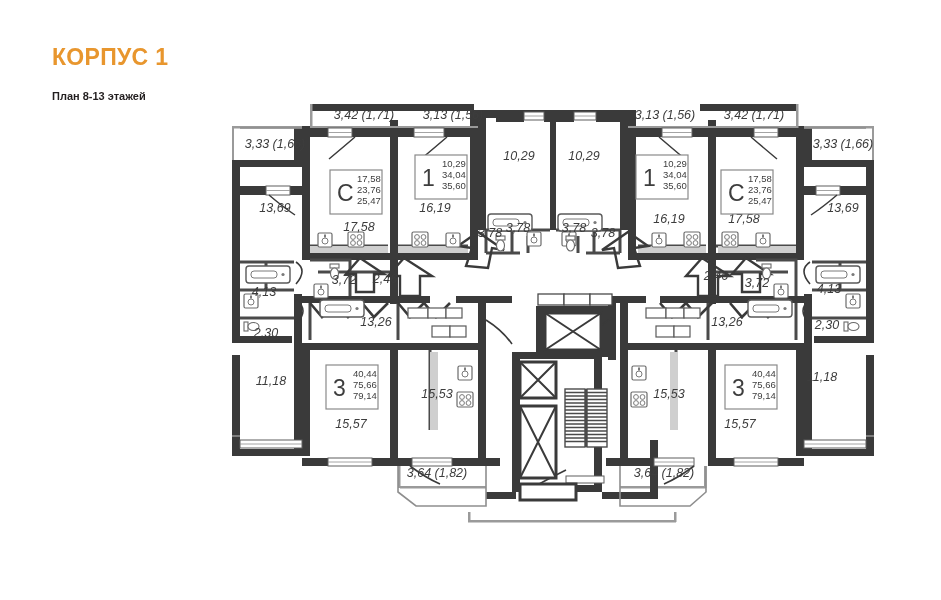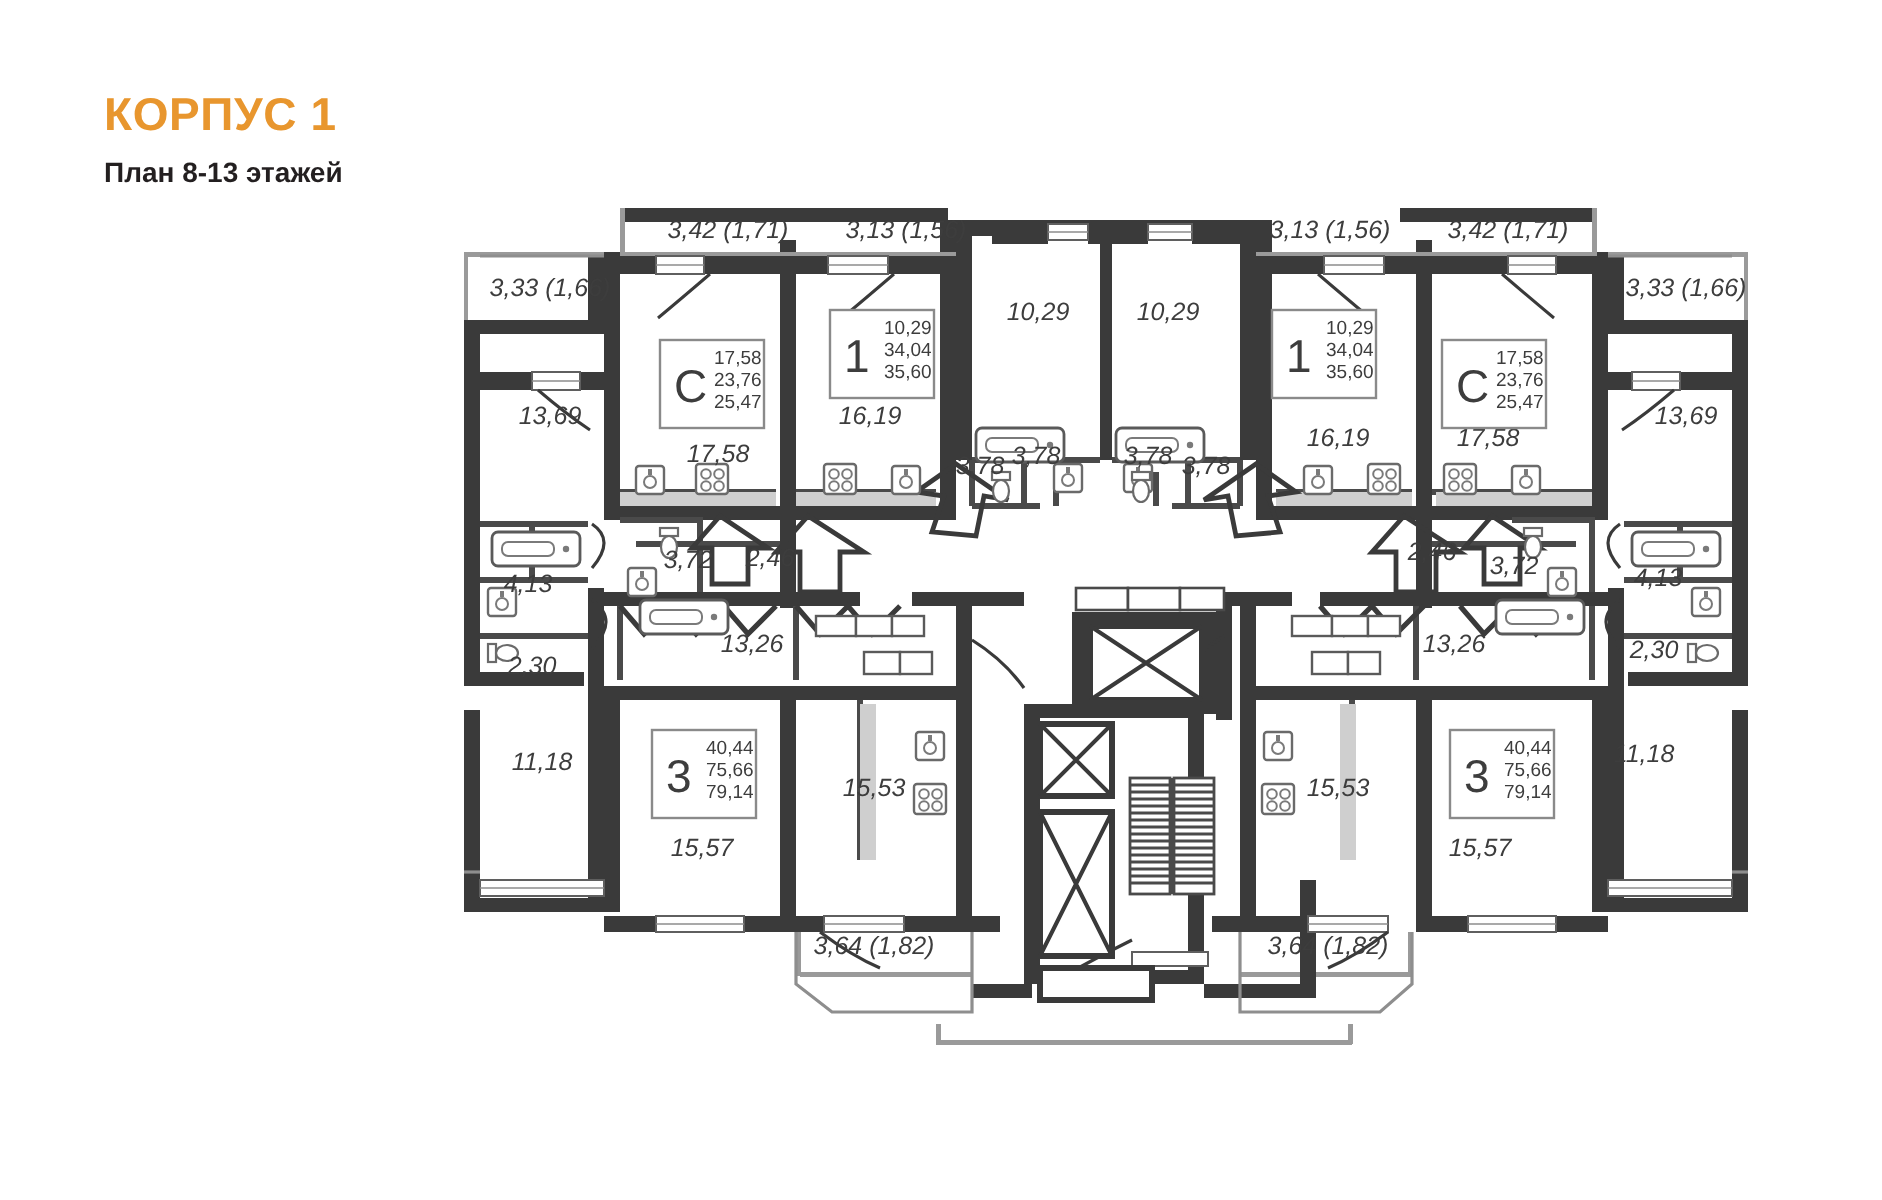--- a/index.html
+++ b/index.html
@@ -2,21 +2,21 @@
 <html><head>
 <meta charset="utf-8">
 <style>
   html,body{margin:0;padding:0;background:#ffffff;}
   body{width:941px;height:600px;overflow:hidden;
        font-family:"Liberation Sans",sans-serif;}
   #page{position:relative;width:765px;height:600px;background:#fff;}
   .title-block{position:absolute;left:52px;top:44px;}
   .t1{font-size:23px;font-weight:bold;color:#E8962E;letter-spacing:.3px;line-height:1.18;}
   .t2{font-size:21px;font-weight:bold;color:#E8962E;letter-spacing:.3px;line-height:1.22;}
-  .t3{font-size:14px;font-weight:bold;color:#231f20;margin-top:7px;line-height:1.2;}
+  .t3{font-size:11px;font-weight:bold;color:#231f20;margin-top:19px;line-height:1.2;}
   svg{display:block;}
   .lbl{font-family:"Liberation Sans",sans-serif;font-style:italic;fill:#3d3d3d;}
 </style>
 </head>
 <body>
 
 <div id="page">
 
   <div class="title-block">
     <div class="t1">КОРПУС 1</div>

